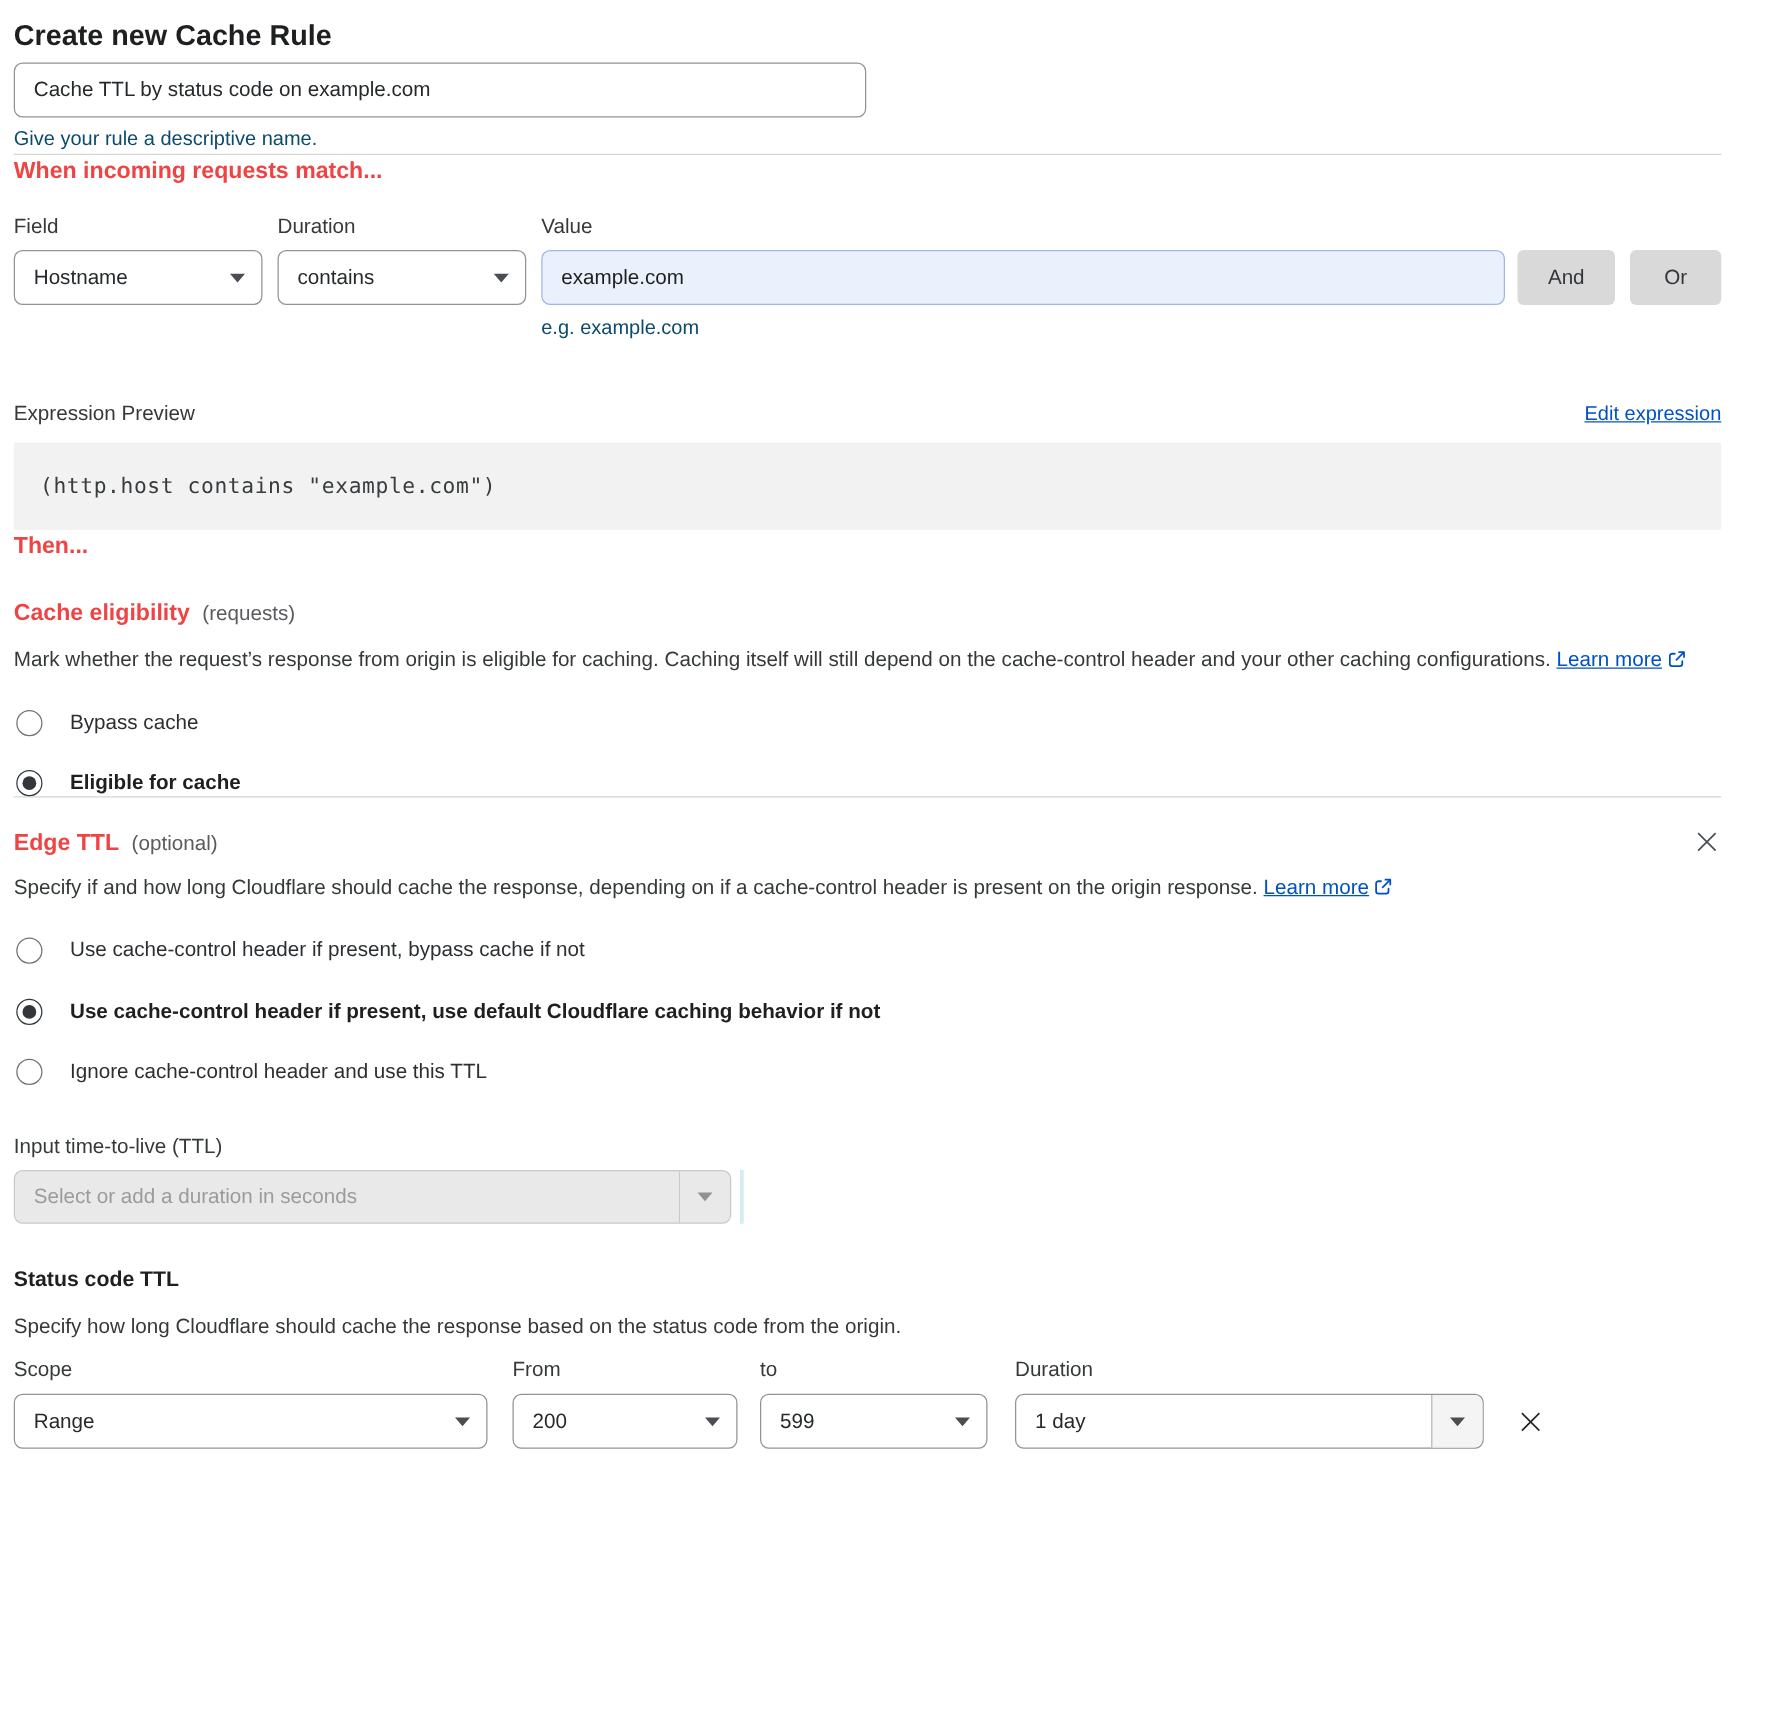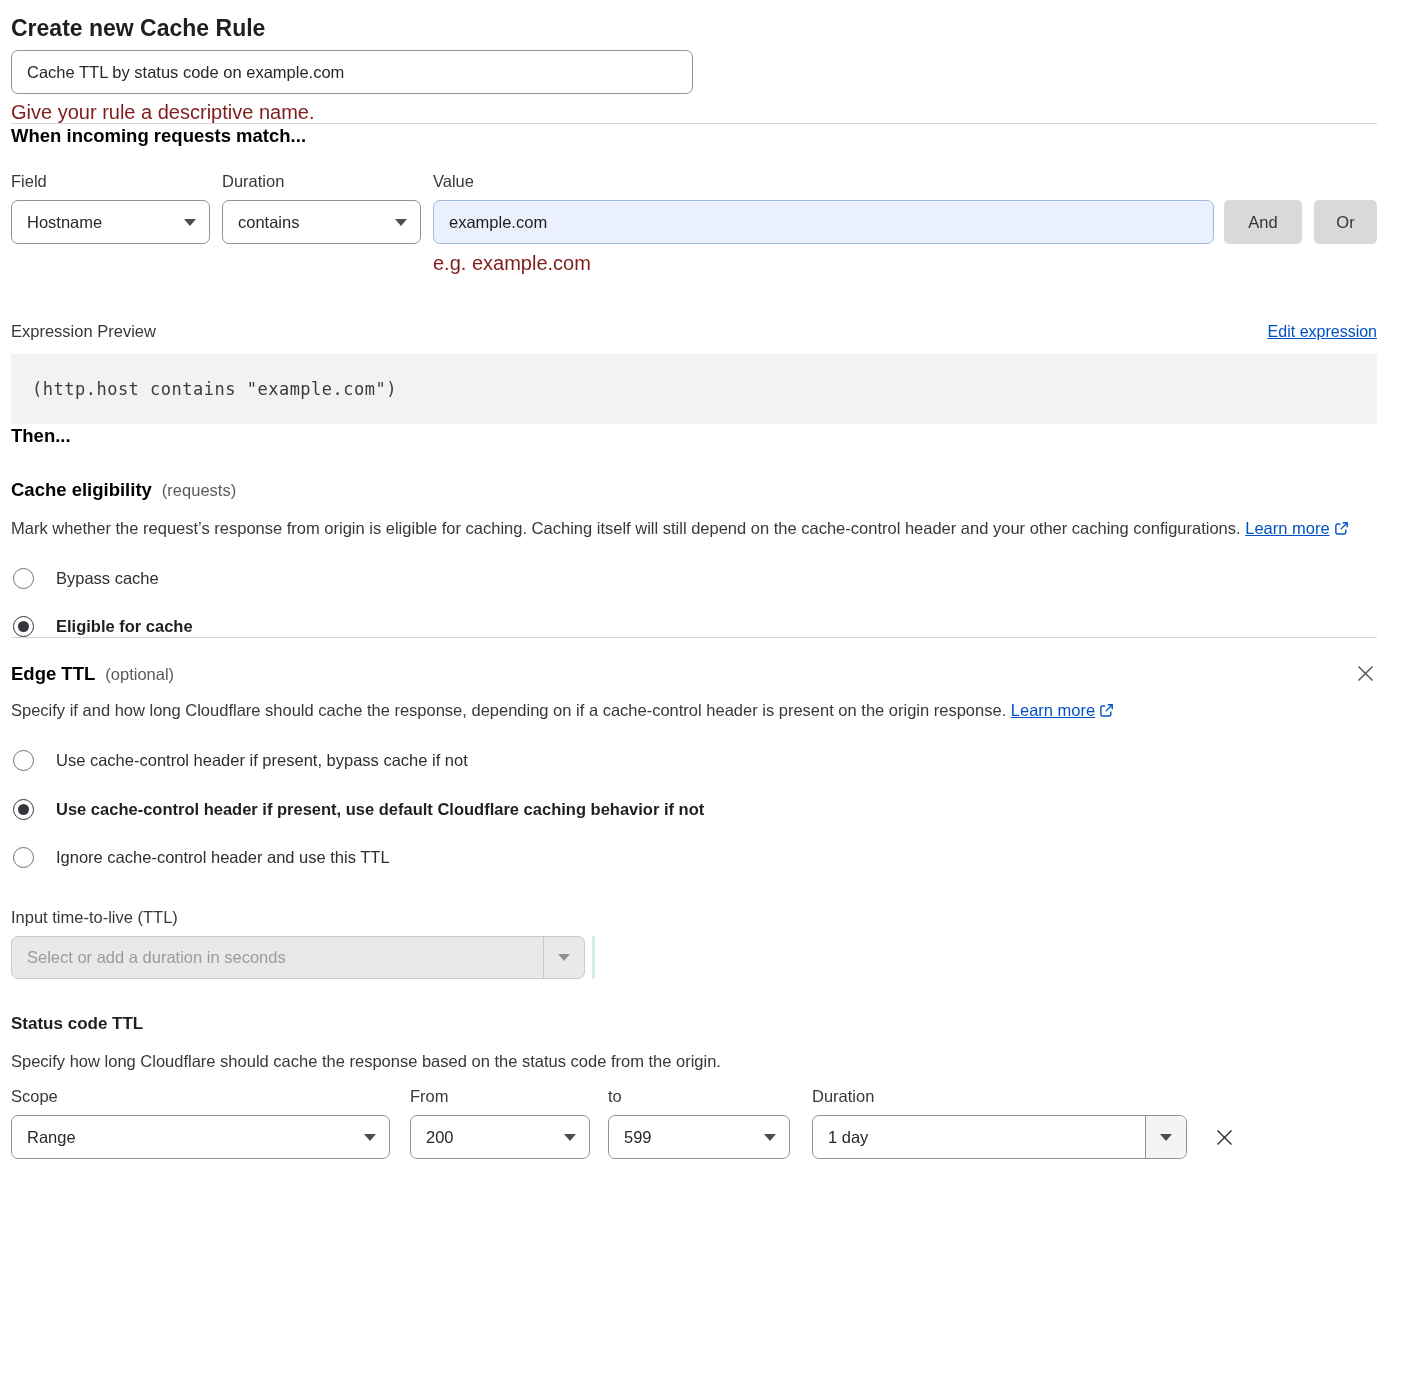--- a/index.html
+++ b/index.html
@@ -9,41 +9,41 @@
     font-family: "Liberation Sans", "DejaVu Sans", sans-serif;
     color: #36393a;
     -webkit-font-smoothing: antialiased;
   }
   .container { padding: 14px 35px 40px 11px; }
 
   h1.page-title {
     margin: 0; font-size: 23px; line-height: 28px; font-weight: 700; color: #1d1f20;
   }
   .field-label { font-size: 16.5px; line-height: 22px; color: #36393a; }
-  .help-text { font-size: 20px; line-height: 22px; color: #7f1d1d; }
+  .help-text { font-size: 16px; line-height: 22px; color: #0c4a6e; }
 
   .text-input {
     display: block; width: 682px; height: 44px;
     border: 1px solid #8f9498; border-radius: 7px;
     padding: 0 15px; font-size: 16.5px; color: #26292b;
     font-family: "Liberation Sans", "DejaVu Sans", sans-serif;
     background: #fff; outline: none;
   }
   .rule-name-label { margin-top: 28px; }
   .rule-name-input { margin-top: 8px; }
   .rule-name-help { margin-top: 7px; }
 
   hr.divider {
     border: none; border-top: 1px solid #d5d5d5; margin: 0;
   }
   .divider-1 { margin-top: 28px; }
   .divider-2 { margin-top: 29px; }
 
   h2.section-heading {
-    margin: 0; font-size: 18.5px; line-height: 24px; font-weight: 700; color: #000000;
+    margin: 0; font-size: 18.5px; line-height: 24px; font-weight: 700; color: #ef4444;
   }
   .match-heading { margin-top: 26px; }
 
   .match-row { display: flex; margin-top: 22px; }
   .match-col .field-label { margin-bottom: 8px; }
   .col-field { width: 199px; margin-right: 12px; }
   .col-operator { width: 199px; margin-right: 12px; }
   .col-value { flex: 1; margin-right: 10px; }
   .col-conn { display: flex; gap: 12px; margin-top: 30px; }
 
@@ -67,21 +67,21 @@
   }
   .value-help { margin-top: 8px; }
 
   .btn-gray {
     height: 44px; border: none; border-radius: 5px;
     background: #d9d9d9; color: #33363a; font-size: 16.5px;
     font-family: "Liberation Sans", "DejaVu Sans", sans-serif;
     cursor: pointer;
   }
   .btn-and { width: 78px; }
-  .btn-or { width: 63px; }
+  .btn-or { width: 73px; }
 
   .expression-row {
     margin-top: 46px; display: flex; align-items: baseline; justify-content: space-between;
   }
   a.link { color: #0051c3; text-decoration: underline; cursor: pointer; }
   .edit-expression { font-size: 16px; }
 
   .code-block {
     margin-top: 12px; height: 70px; background: #f2f2f2; border-radius: 2px;
     display: flex; align-items: center; padding: 0 21px;

